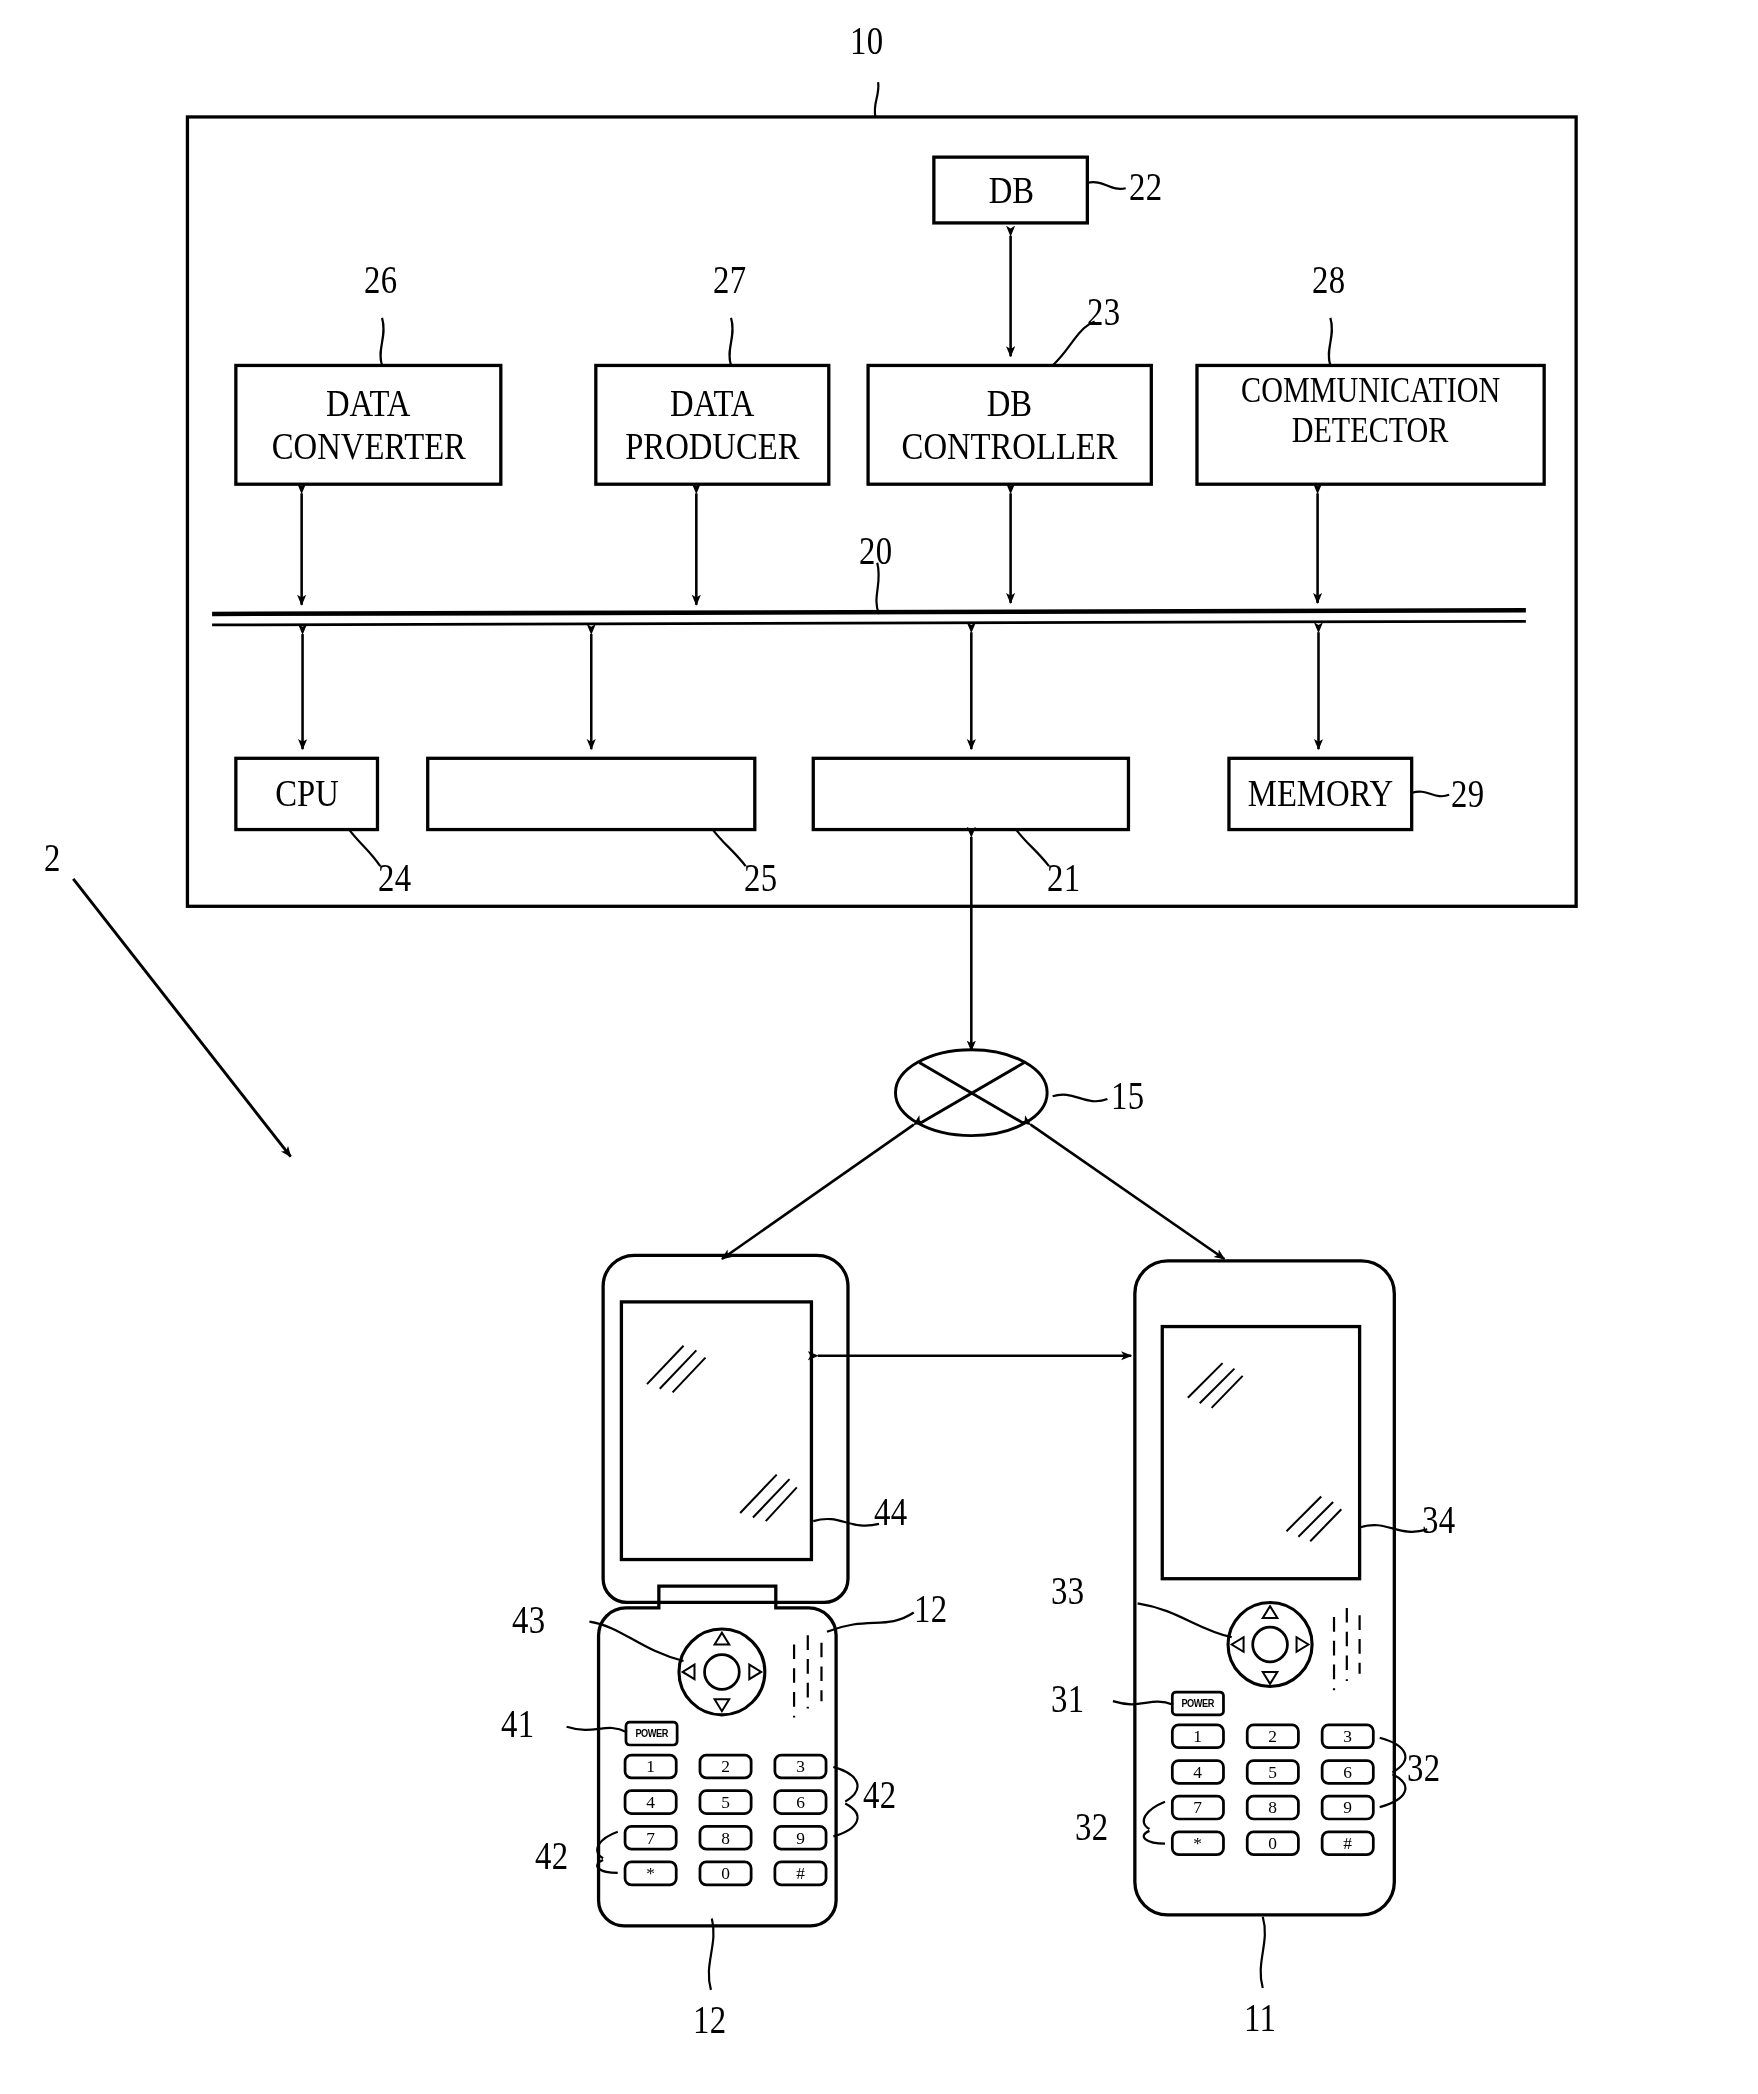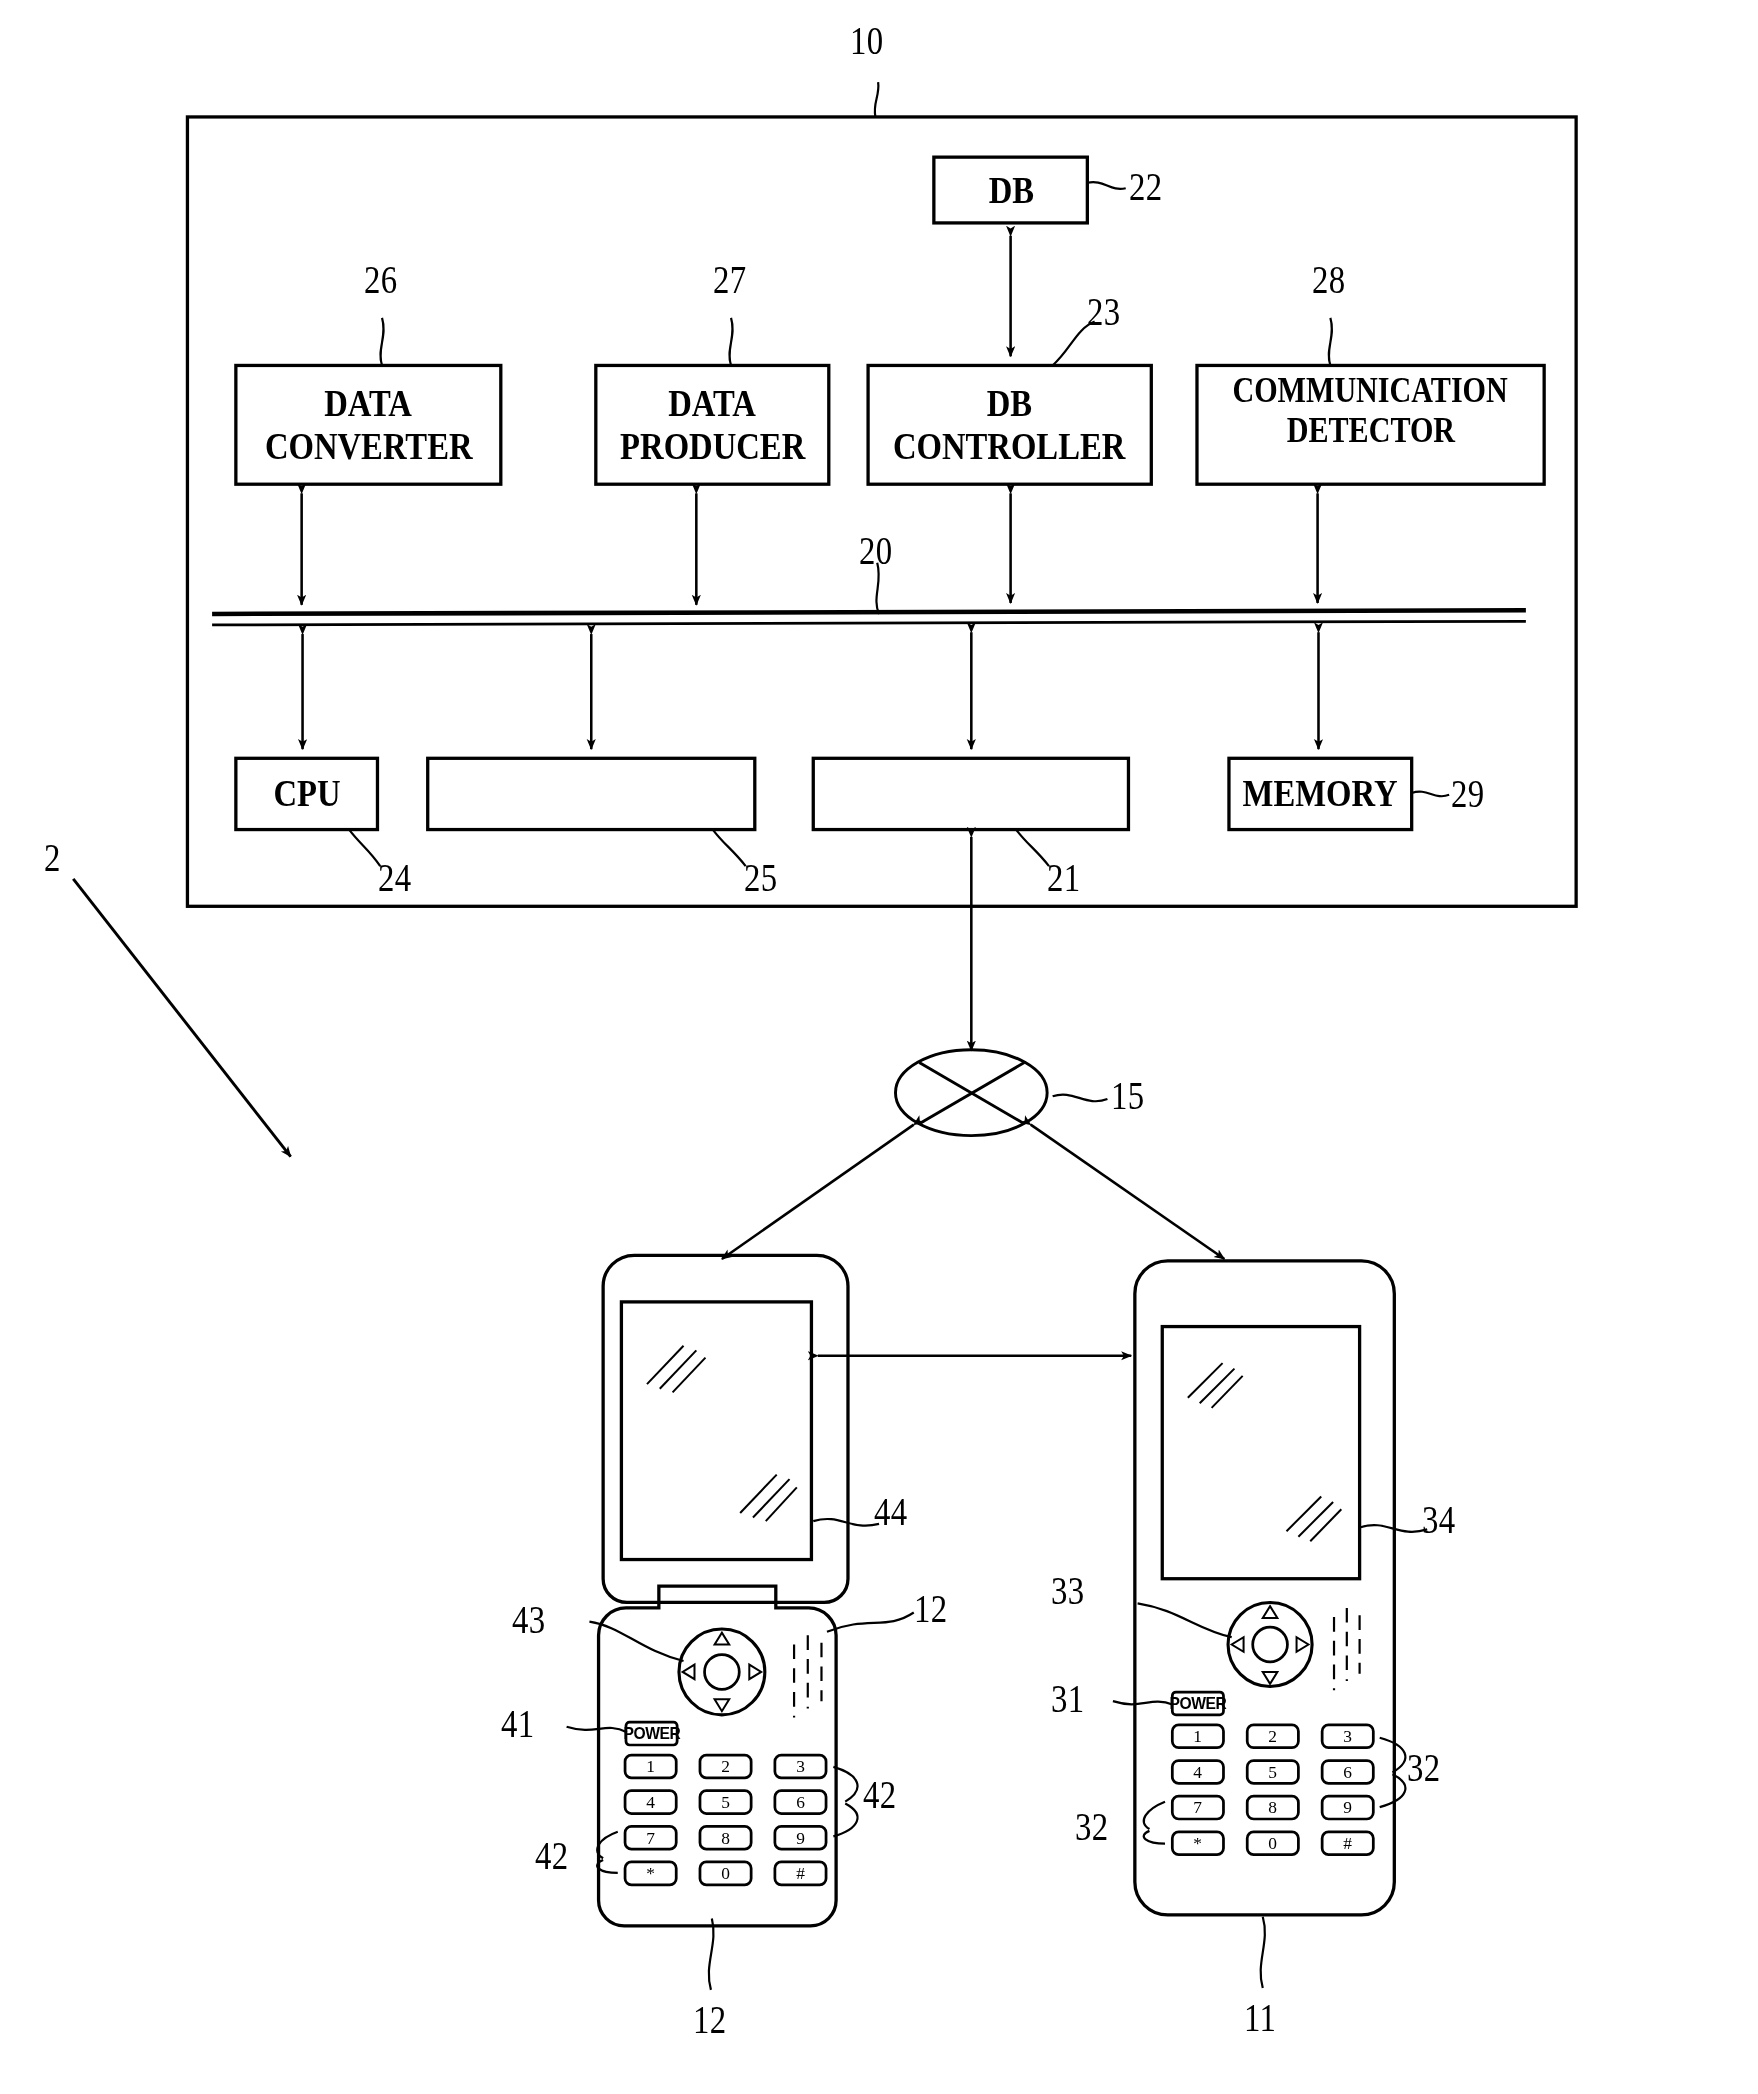--- a/index.html
+++ b/index.html
@@ -44,21 +44,20 @@
     position: absolute;
     display: flex;
     flex-direction: column;
     align-items: center;
     justify-content: center;
     text-align: left;
     font-family: "Liberation Serif", "DejaVu Serif", serif;
     font-size: 38px;
     line-height: 1.12;
     letter-spacing: 0px;
-    font-weight: bold;
   }
   .blocktext span {
     display: block;
     transform: scaleX(0.86);
   }
   .keycap {
     position: absolute;
     display: flex;
     align-items: center;
     justify-content: center;
@@ -66,21 +65,21 @@
     font-size: 17.4px;
     line-height: 1;
     color: #000;
   }
   .powercap {
     position: absolute;
     display: flex;
     align-items: center;
     justify-content: center;
     font-family: "Liberation Sans", "DejaVu Sans", sans-serif;
-    font-size: 17px;
+    font-size: 10px;
     font-weight: bold;
     letter-spacing: -0.5px;
     line-height: 1;
     color: #000;
   }
   .powercap span { transform: scaleX(0.92); }
 </style>
 </head>
 <body>
 

